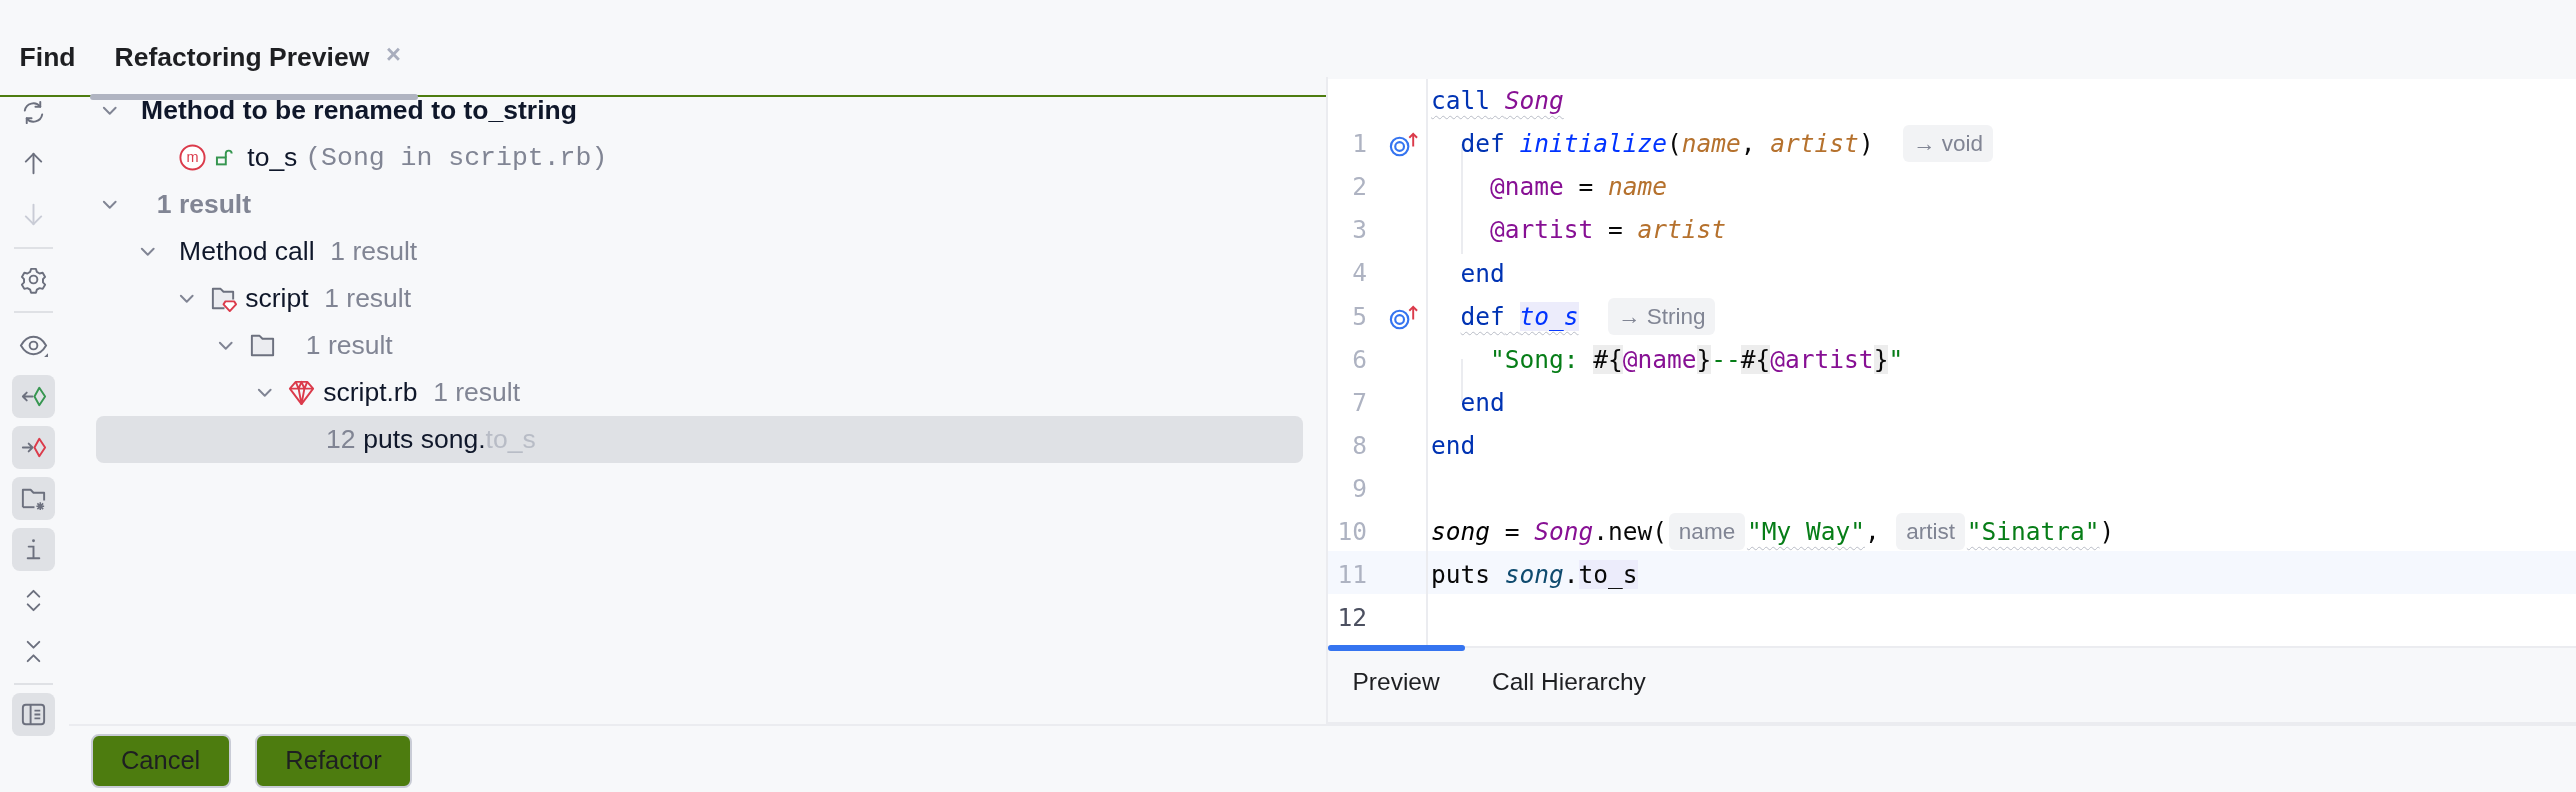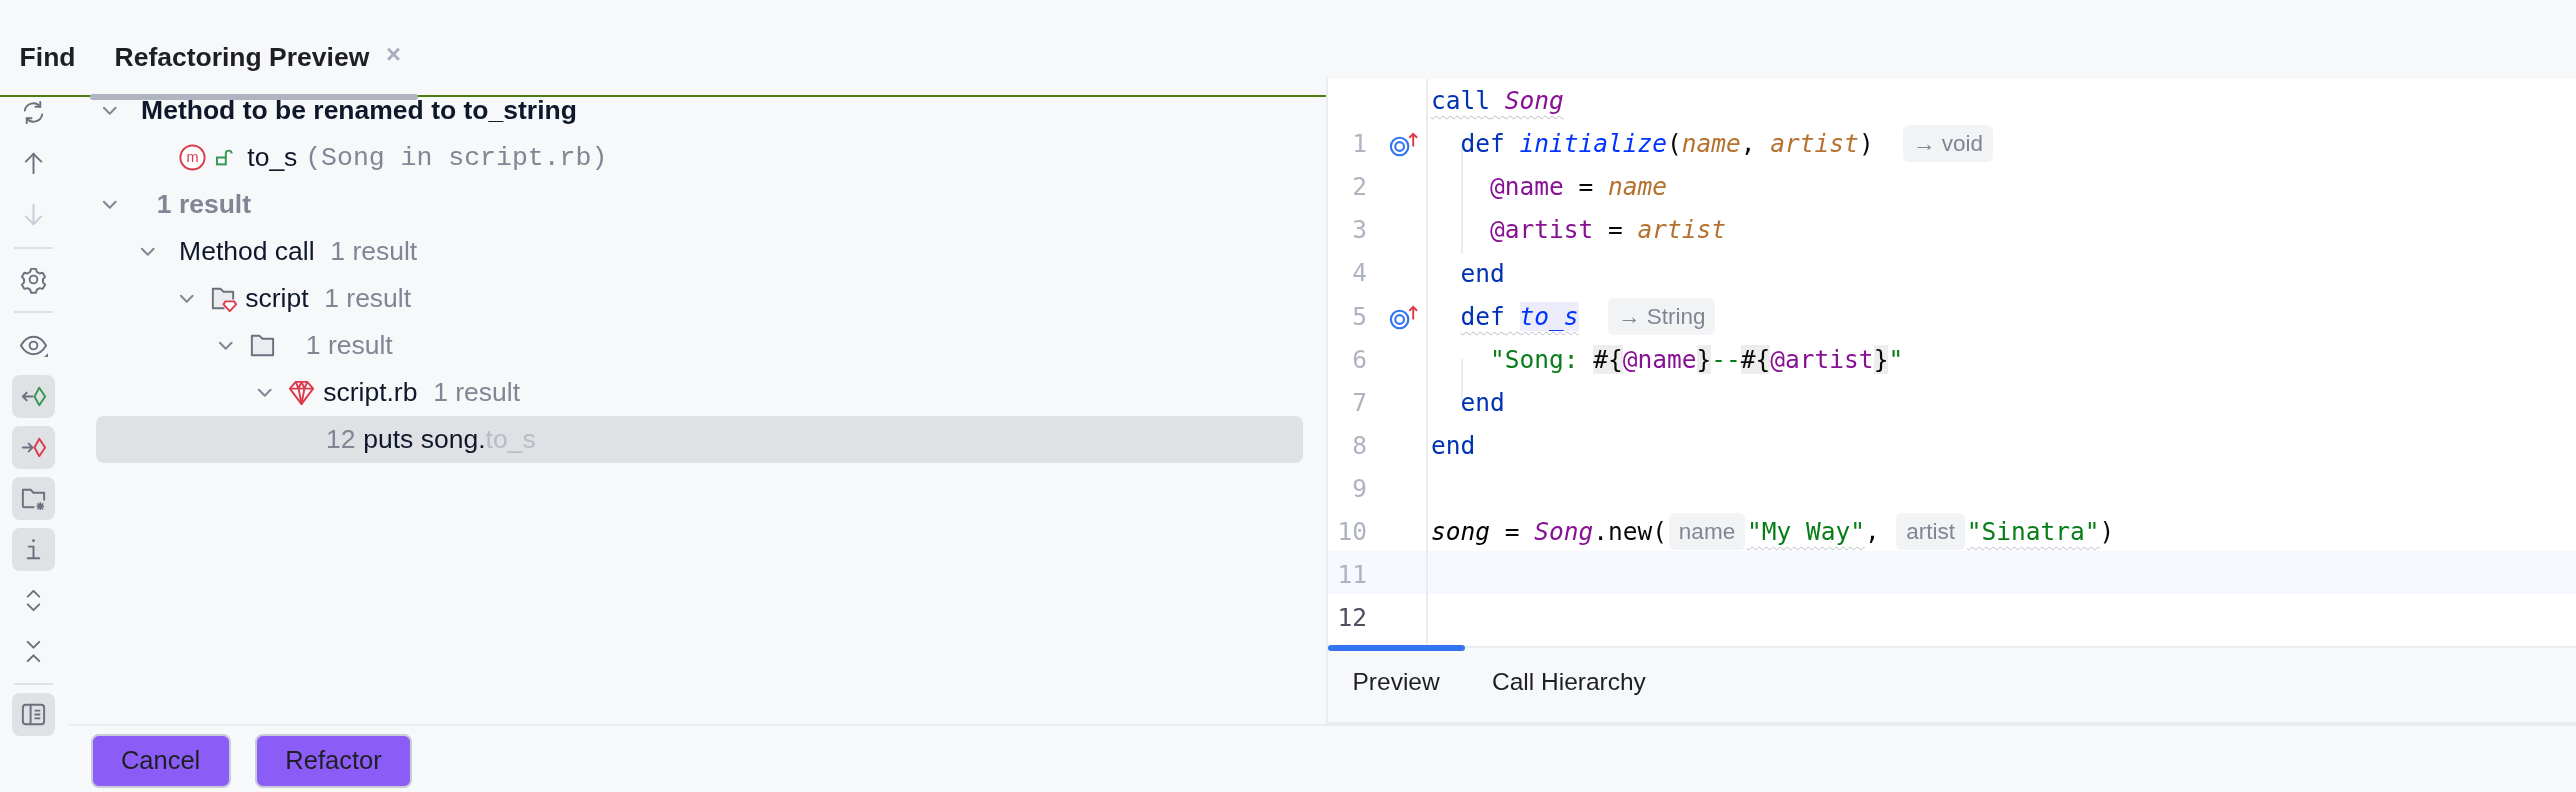--- a/index.html
+++ b/index.html
@@ -61,21 +61,21 @@
   .hint { display: inline-block; font-family: "Liberation Sans", "DejaVu Sans", sans-serif; font-size: 22.5px; color: #818594; background: #f2f3f5; border-radius: 5.9px; padding: 0 9.8px; line-height: 37px; vertical-align: middle; position: relative; top: -2px; font-style: normal; }
   .indent-guide { position: absolute; width: 2px; background: #ebecf0; }
 
   
   .ptabs { position: absolute; left: 1328px; top: 646px; width: 1248px; height: 78px; border-top: 2px solid #ebecf0; border-bottom: 2px solid #ebecf0; }
   .ptab { position: absolute; top: 19.6px; font-size: 24.5px; color: #1e1f22; }
   .ptab-underline { position: absolute; left: 0; top: -2.9px; width: 137px; height: 5.9px; border-radius: 2.9px; background: #3574f0; }
 
   
   .bottom { position: absolute; left: 69px; top: 724px; width: 2507px; height: 68px; border-top: 2px solid #ebecf0; }
-  .btn { position: absolute; top: 7.8px; height: 54px; border: 2px solid #c9ccd6; border-radius: 7.8px; background: #8b5cf6; font-size: 25.5px; color: #1e1f22; display: flex; align-items: center; justify-content: center; }
+  .btn { position: absolute; top: 7.8px; height: 54px; border: 2px solid #c9ccd6; border-radius: 7.8px; background: #4d7c0f; font-size: 25.5px; color: #1e1f22; display: flex; align-items: center; justify-content: center; }
 </style>
 </head>
 <body>
 
 <div class="root">
 
   <div class="header">
     <div class="find-label">Find</div>
     <div class="tab-refactor">
       <span class="tab-label">Refactoring Preview</span>
@@ -323,20 +323,21 @@
       <span class="ln">10</span>
     </div>
 
     <div class="code-line" style="top:431px">
       <span class="ln">11</span>
       <span class="code"><span class="lvar">song</span><span> = </span><span class="cls">Song</span><span>.new(</span><span class="hint" style="margin:0 2px">name</span><span class="str squiggle">"My Way"</span><span>, </span><span class="hint" style="margin:0 2px">artist</span><span class="str squiggle">"Sinatra"</span><span>)</span></span>
     </div>
 
     <div class="code-line" style="top:474px">
       <span class="ln current">12</span>
+      <span class="code"><span>puts </span><span class="lvar" style="color:#0e4a6e">song</span><span>.</span><span class="ident-hl">to_s</span></span>
     </div>
 
     <div class="code-line" style="top:518px">
       <span class="ln">13</span>
     </div>
   </div>
 
   <div class="ptabs">
     <div class="ptab-underline"></div>
     <span class="ptab" style="left:24.5px">Preview</span>

